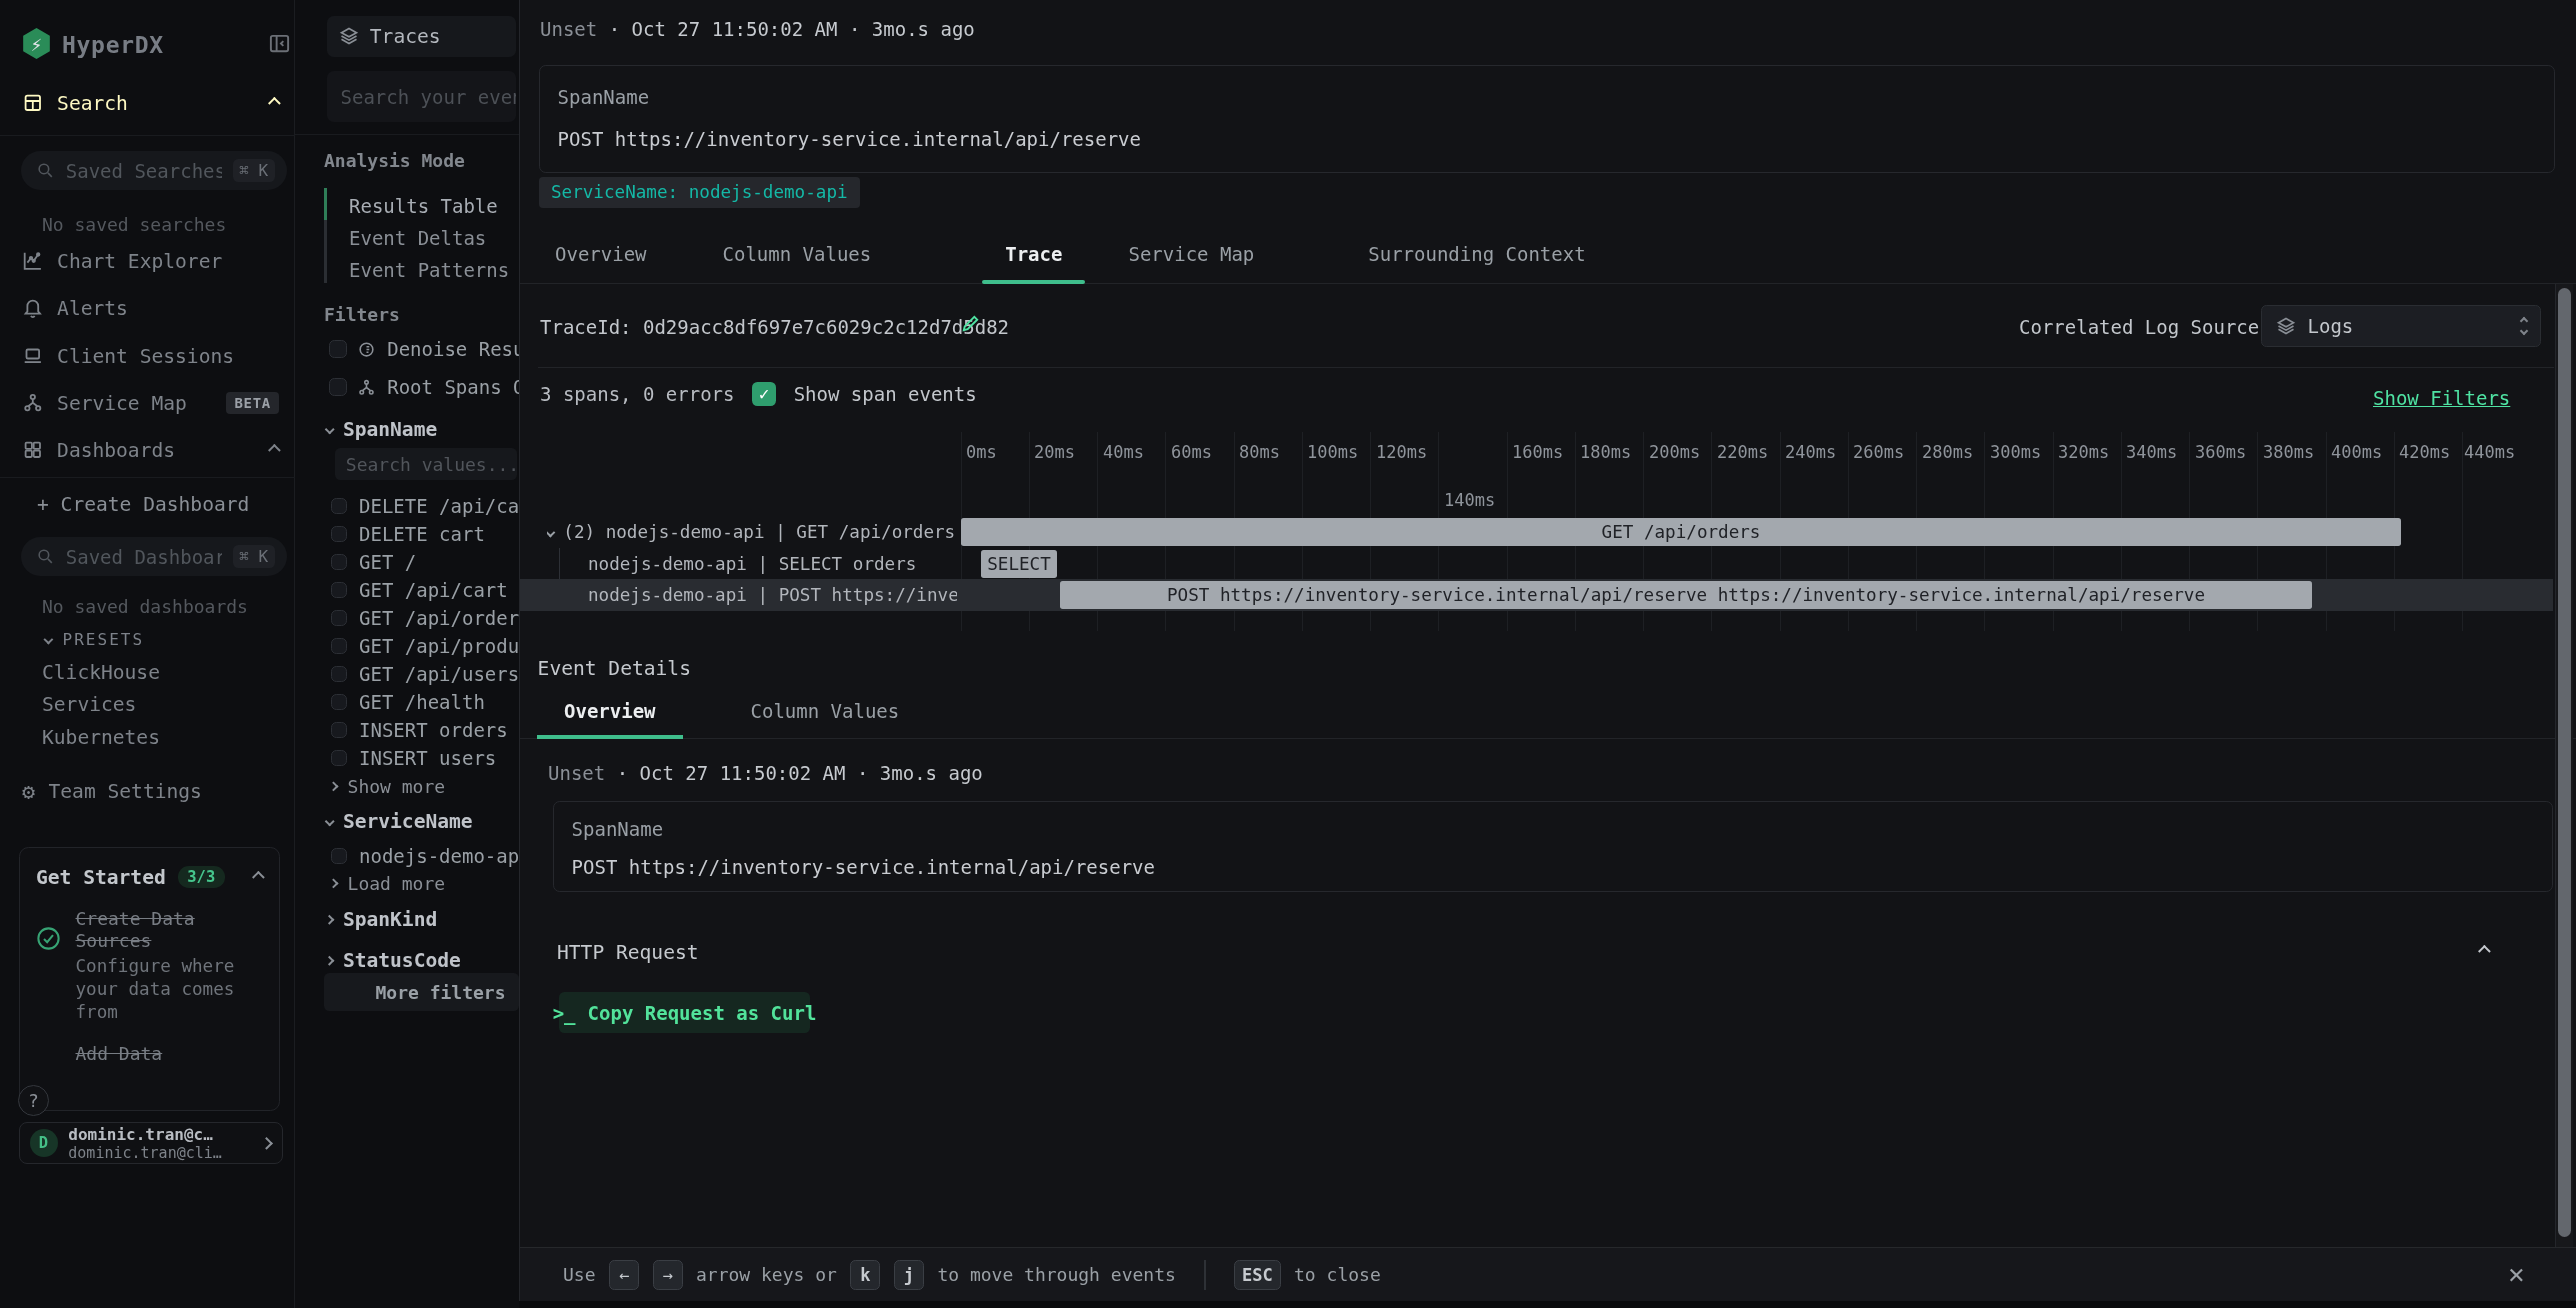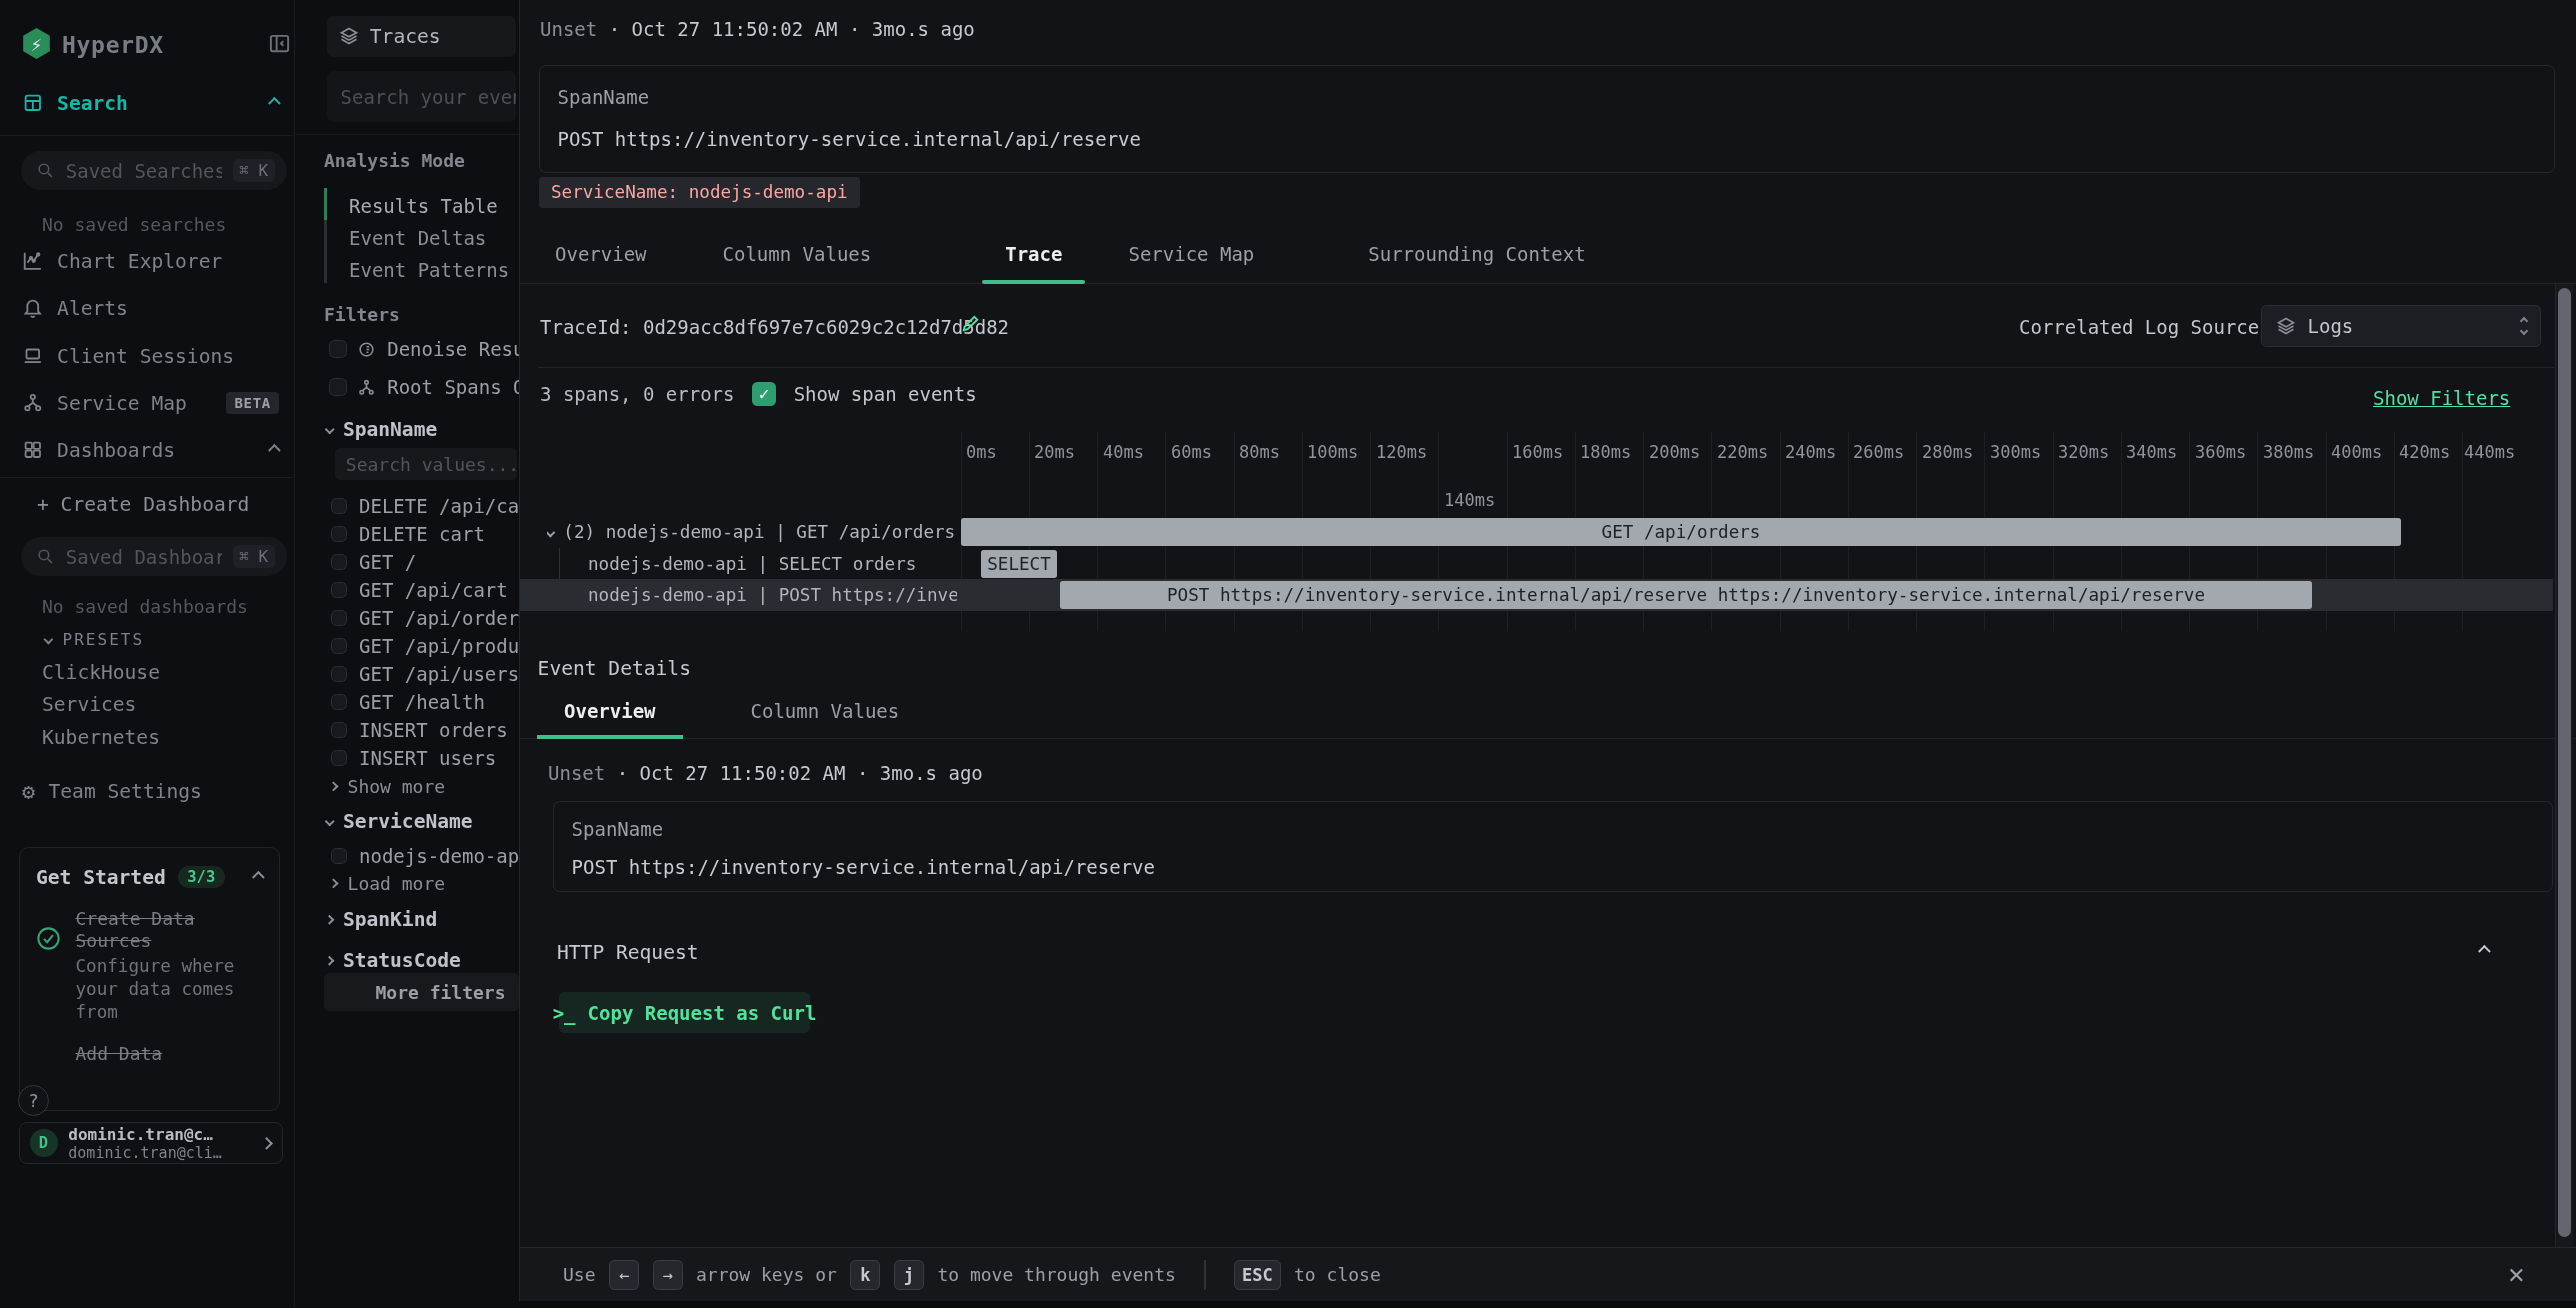--- a/index.html
+++ b/index.html
@@ -16,21 +16,21 @@
 
   
   #sidebar { left:0; top:0; width:295px; height:1308px; background:#0d0e11; border-right:0.7px solid #1b1d21; }
   .logo-hex { left:21px; top:28px; width:31px; height:31px; background:#2a8c58;
     clip-path:polygon(50% 0,93% 25%,93% 75%,50% 100%,7% 75%,7% 25%); color:#dfe3e6; font-size:19px;
     display:flex; align-items:center; justify-content:center; }
   .logo-text { left:62px; top:32px; font-size:23px; font-weight:bold; color:#787d85; letter-spacing:0.7px; }
   .collapse-btn { left:268px; top:32px; color:#6b6f76; }
   .nav-row { left:0; width:295px; height:38px; display:flex; align-items:center; padding-left:22px; gap:13.5px; font-size:19.6px; color:#7e838a; }
   .nav-row .lbl { flex:1; }
-  .nav-green { color:#14b8a6; font-weight:bold; }
+  .nav-green { color:#fef9c3; font-weight:normal; }
   .side-div { left:0; width:295px; height:0; border-top:0.7px solid #191b1f; }
   .pill-input { left:21px; width:266px; height:39px; background:#16181c; border-radius:19.6px; display:flex; align-items:center; padding:0 12px 0 15px; gap:10.8px; color:#51565c; font-size:19px; }
   .pill-input .ph { flex:1; overflow:hidden; white-space:nowrap; }
   .kbd-pill { background:#1f2126; border-radius:5.4px; padding:2px 6.8px; font-size:16px; color:#6b7077; white-space:nowrap; }
   .empty-note { left:42px; font-size:18px; color:#54585e; }
   .beta-badge { background:#24262b; color:#9ba0a7; font-size:14px; font-weight:bold; padding:3.4px 8px; border-radius:4px; letter-spacing:0.7px; }
   .preset-item { left:42px; font-size:19.6px; color:#7e838a; }
   .gs-card { left:19px; top:847px; width:261px; height:264px; border:0.7px solid #222429; border-radius:9.5px; background:#0f1013; }
   .gs-head { display:flex; align-items:center; gap:12px; padding:17.6px 16px 0 16px; }
   .gs-title { font-size:19.6px; font-weight:bold; color:#c3c7cc; }
@@ -69,21 +69,21 @@
   .link-more .chev { width:6.8px; height:6.8px; }
   .more-filters { left:29px; top:973px; width:195px; height:38px; background:#17191d; border-radius:5.4px; display:flex; align-items:center; justify-content:flex-end; padding-right:13.5px; color:#9aa0a6; font-weight:bold; font-size:18px; }
 
   
   #modal { left:519px; top:0; width:2057px; height:1301px; background:#121316; border-left:0.7px solid #24262b; z-index:10; }
   .meta-line { font-size:19px; color:#c6cacf; white-space:nowrap; }
   .meta-line .lvl { color:#8a8f96; }
   .sn-card { border:0.7px solid #26282d; border-radius:6.8px; }
   .sn-label { font-size:19px; color:#9aa0a6; }
   .sn-value { font-size:19px; color:#c9ccd1; }
-  .svc-chip { background:#25272c; border-radius:4px; color:#fca5a5; font-size:17.6px; padding:5.4px 12px; display:inline-block; white-space:nowrap; }
+  .svc-chip { background:#25272c; border-radius:4px; color:#14b8a6; font-size:17.6px; padding:5.4px 12px; display:inline-block; white-space:nowrap; }
   .tabs { display:flex; align-items:flex-end; gap:0; border-bottom:1.4px solid #222428; }
   .tab { padding:0 23px 17.6px 23px; font-size:19px; color:#9aa0a6; position:relative; white-space:nowrap; }
   .tab.active { color:#eceef0; font-weight:bold; }
   .tab.active .tab-underline { position:absolute; left:0; right:0; bottom:-1.4px; height:4px; background:#3fbe8c; border-radius:2px; }
   .traceid { font-size:19px; color:#c3c7cc; white-space:nowrap; }
   .pencil { color:#4fe3a3; }
   .corr-label { font-size:19px; color:#c3c7cc; white-space:nowrap; }
   .logs-select { width:280px; height:42px; background:#1c1e23; border:0.7px solid #2a2d32; border-radius:5.4px; display:flex; align-items:center; gap:12px; padding:0 13.5px; color:#c3c7cc; font-size:19px; }
   .updown { display:flex; flex-direction:column; gap:4px; margin-left:auto; color:#7e838a; }
   .updown .chev { width:6px; height:6px; }

